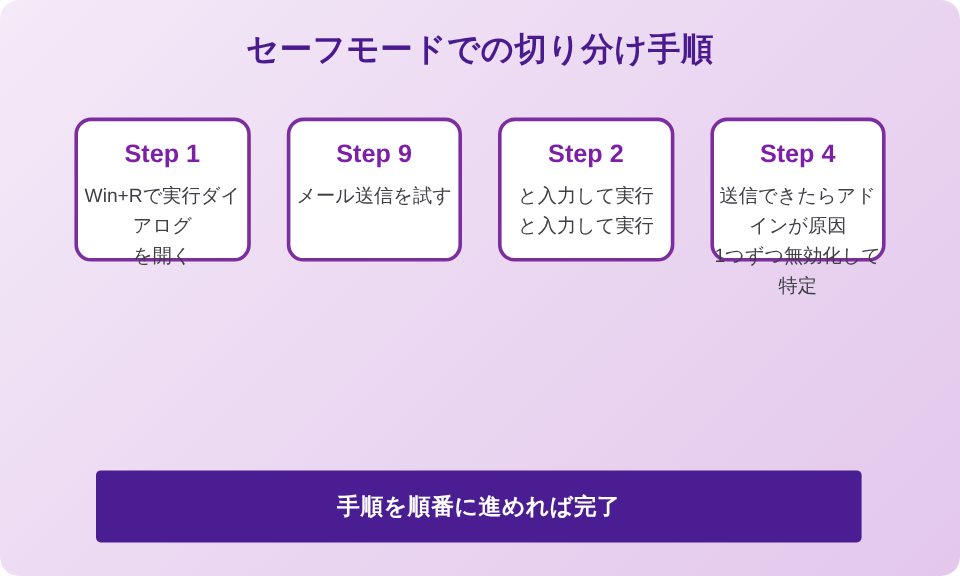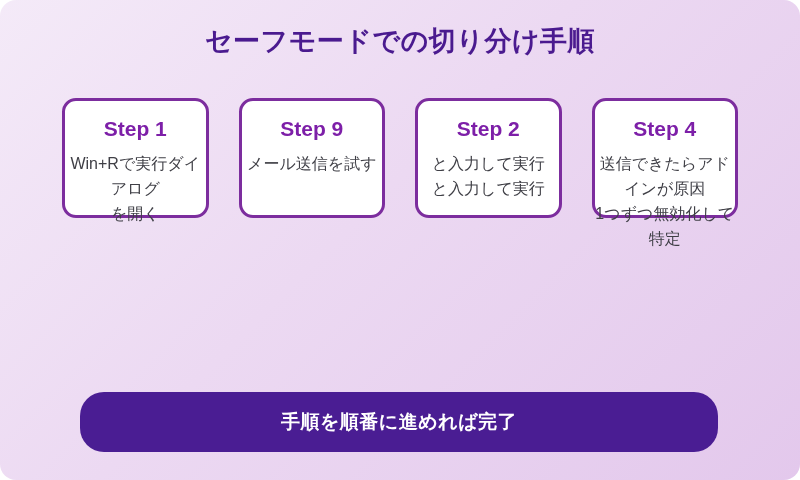--- a/index.html
+++ b/index.html
@@ -59,21 +59,21 @@
     color: #3f3f46;
     line-height: 25px;
   }
   .footer-banner {
     position: absolute;
     left: 80px;
     top: 392px;
     width: 638px;
     height: 60px;
     background: #4a1d93;
-    border-radius: 24px;
+    border-radius: 4px;
     display: flex;
     align-items: center;
     justify-content: center;
   }
   .footer-label {
     color: #ffffff;
     font-size: 19px;
     font-weight: bold;
     letter-spacing: 0.5px;
   }

